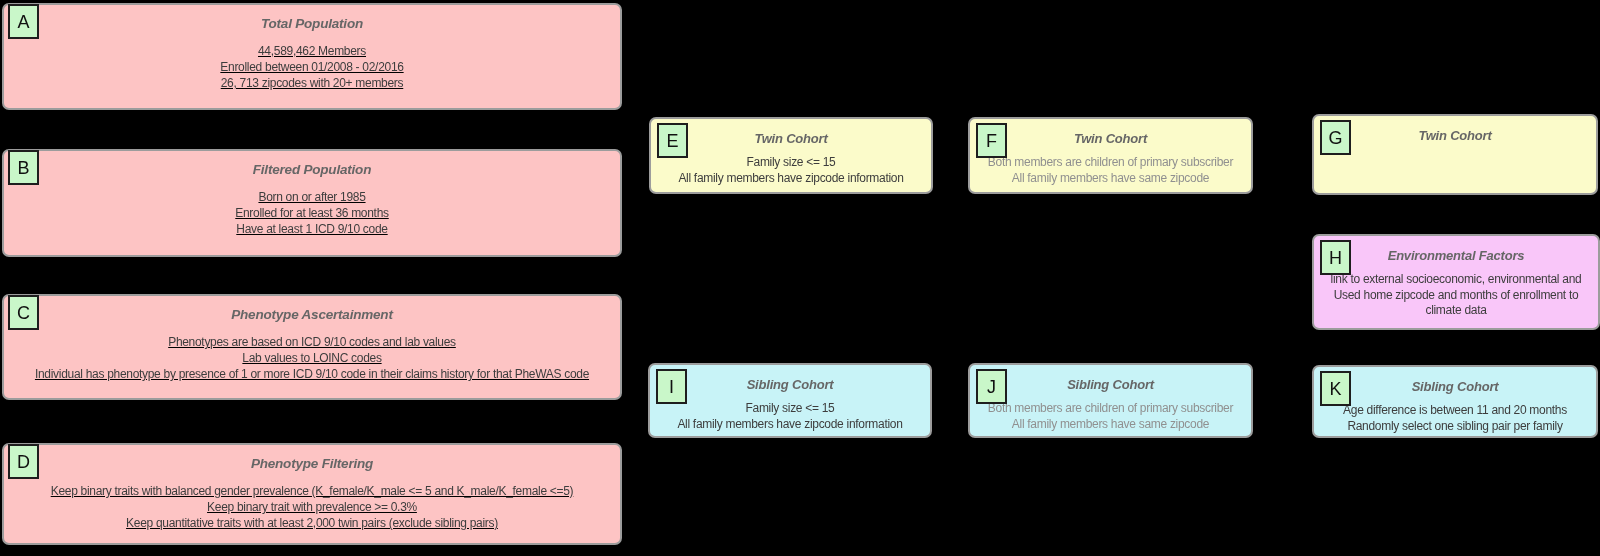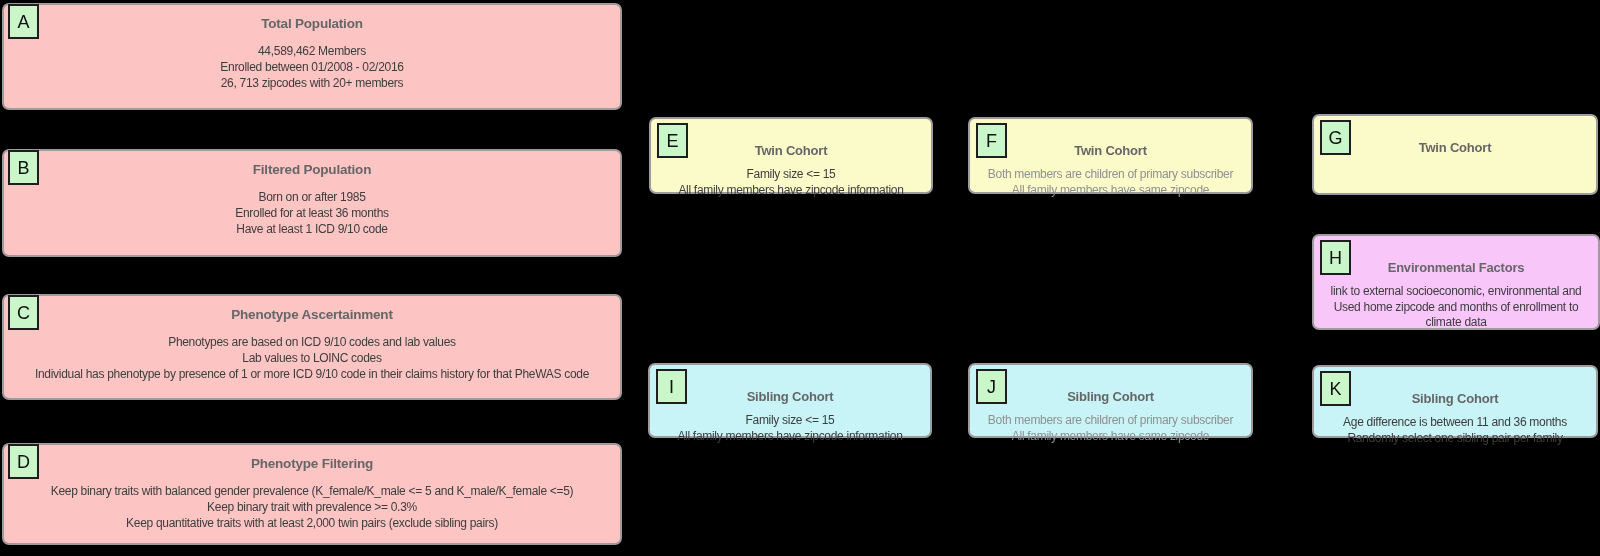--- a/index.html
+++ b/index.html
@@ -44,30 +44,31 @@
     line-height: 1;
   }
   .node.left  .letter-badge { top: -1px; left: 4px; }
   .node.right .letter-badge { top: 4px;  left: 6px; }
 
   .title {
     font-weight: bold;
     color: var(--title-text, #666666);
     letter-spacing: -0.2px;
     white-space: nowrap;
+    font-style: italic;
   }
   .node.left  .title { font-size: 13.5px; margin-top: 11px; }
-  .node.right .title { font-size: 13px;   margin-top: 24px; }
+  .node.right .title { font-size: 13px;   margin-top: 12px; }
 
   .lines {
     display: flex;
     flex-direction: column;
     align-items: center;
   }
-  .node.left  .lines { margin-top: 12px; }
+  .node.left  .lines { margin-top: 12px; text-decoration: underline; }
   .node.right .lines { margin-top: 9px; }
 
   .line {
     white-space: nowrap;
     color: var(--body-text, #3d3d3d);
     letter-spacing: -0.3px;
   }
   .node.left  .line { font-size: 12px; line-height: 16px; }
   .node.right .line { font-size: 12px; line-height: 15.5px; }
   .node.muted .line { color: var(--muted-text, #909090); }
@@ -154,17 +155,17 @@
       <div class="title">Sibling Cohort</div>
       <div class="lines">
         <div class="line">Both members are children of primary subscriber</div>
         <div class="line">All family members have same zipcode</div>
       </div>
     </div>
     <div class="node cyan right" style="left: 1312px; top: 365px; width: 286px; height: 73px;">
       <div class="letter-badge">K</div>
       <div class="title">Sibling Cohort</div>
       <div class="lines">
-        <div class="line">Age difference is between 11 and 36 months</div>
+        <div class="line">Age difference is between 11 and 20 months</div>
         <div class="line">Randomly select one sibling pair per family</div>
       </div>
     </div>
   </div>
 
 </body></html>

